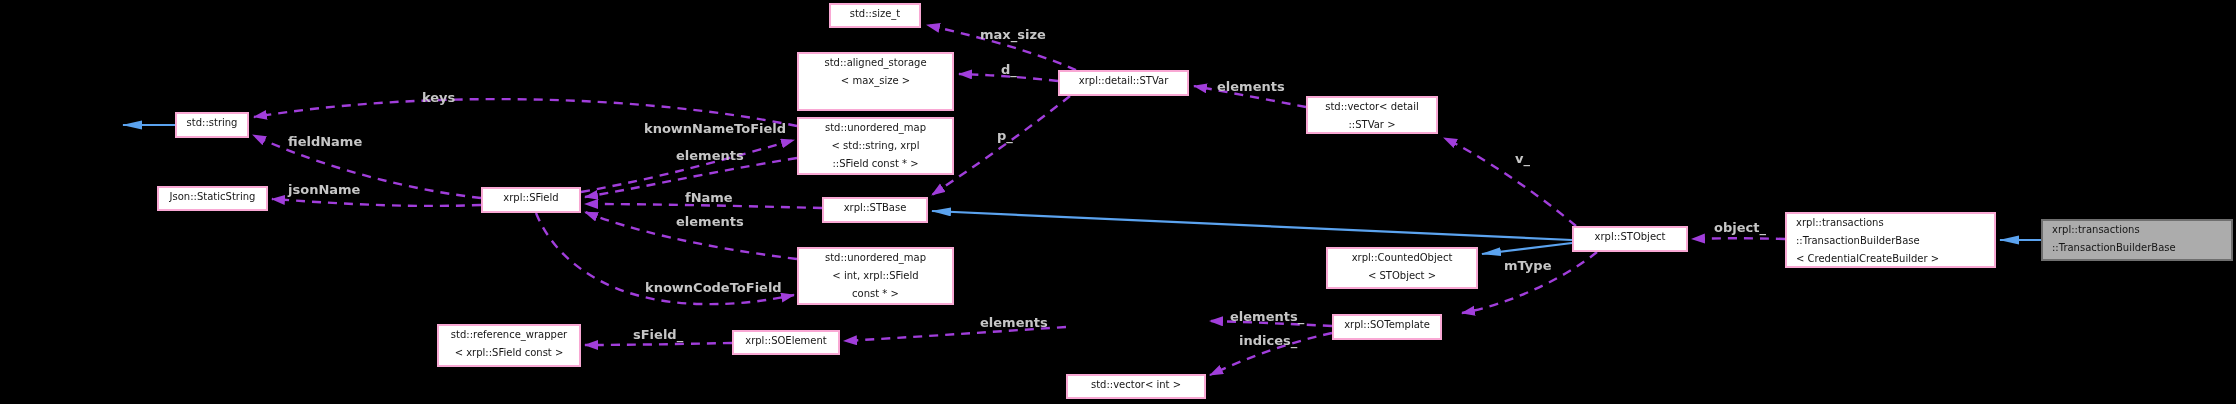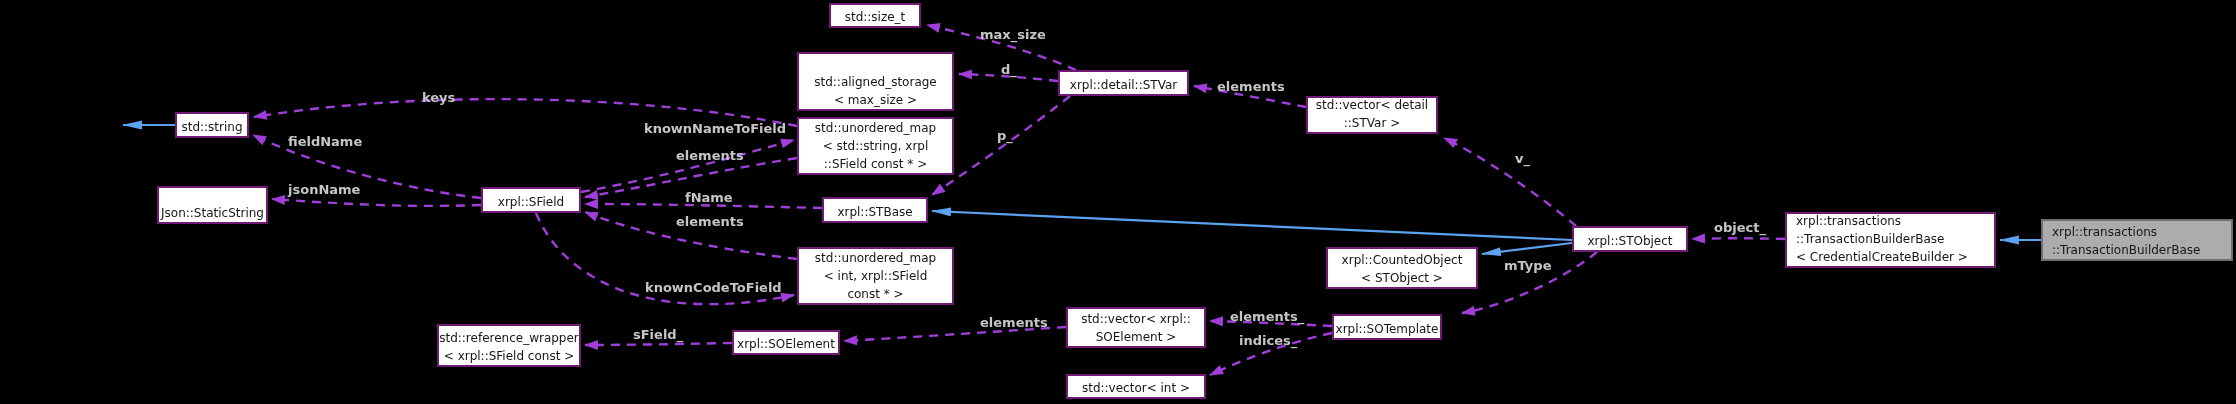--- a/index.html
+++ b/index.html
@@ -1,23 +1,23 @@
 <!DOCTYPE html>
 <html><head>
 <meta charset="utf-8">
 <style>
   html,body{margin:0;padding:0;background:#000;}
   .canvas{position:relative;width:2236px;height:404px;background:#000;overflow:hidden;
           font-family:"DejaVu Sans",sans-serif;}
   .edges{position:absolute;left:0;top:0;width:2236px;height:404px;}
   path.usage{stroke:#A13EDB;stroke-width:2.4;fill:none;stroke-dasharray:9 7;marker-end:url(#ap);}
   path.inherit{stroke:#5BA3EF;stroke-width:2.2;fill:none;marker-end:url(#ab);}
-  .node{position:absolute;background:#fff;border:2px solid #701a75;box-sizing:border-box;
-        display:flex;flex-direction:column;justify-content:flex-end;align-items:center;
-        font-size:12px;line-height:18px;color:#161616;white-space:nowrap;}
+  .node{position:absolute;background:#fff;border:2px solid #f9a8d4;box-sizing:border-box;
+        display:flex;flex-direction:column;justify-content:flex-start;align-items:center;
+        font-size:10px;line-height:18px;color:#161616;white-space:nowrap;}
   .node.left{align-items:flex-start;padding-left:9px;}
   .node.hl{background:#ACACAC;border-color:#6f6f6f;}
   .elabel{position:absolute;color:#c6c6c6;font-size:13px;font-weight:700;white-space:nowrap;}
 </style>
 </head>
 <body>
 
 <div class="canvas">
 
   <svg class="edges" width="2236" height="404" viewBox="0 0 2236 404">
@@ -78,21 +78,21 @@
   <div class="node" style="left:175px;top:112px;width:74px;height:26px">
     <span>std::string</span>
   </div>
 
   <div class="node" style="left:797px;top:117px;width:157px;height:58px">
     <span>std::unordered_map</span>
     <span>&lt; std::string, xrpl</span>
     <span>::SField const * &gt;</span>
   </div>
 
-  <div class="node" style="left:157px;top:186px;width:111px;height:38px">
+  <div class="node" style="left:157px;top:186px;width:111px;height:25px">
     <span>Json::StaticString</span>
   </div>
 
   <div class="node" style="left:481px;top:187px;width:100px;height:26px">
     <span>xrpl::SField</span>
   </div>
 
   <div class="node" style="left:822px;top:197px;width:106px;height:26px">
     <span>xrpl::STBase</span>
   </div>
@@ -125,24 +125,20 @@
 
   <div class="node" style="left:437px;top:324px;width:144px;height:43px">
     <span>std::reference_wrapper</span>
     <span>&lt; xrpl::SField const &gt;</span>
   </div>
 
   <div class="node" style="left:732px;top:330px;width:108px;height:25px">
     <span>xrpl::SOElement</span>
   </div>
 
-  <div class="node" style="left:1066px;top:307px;width:140px;height:41px">
-    <span>std::vector&lt; xrpl::</span>
-    <span>SOElement &gt;</span>
-  </div>
 
   <div class="node" style="left:1332px;top:314px;width:110px;height:26px">
     <span>xrpl::SOTemplate</span>
   </div>
 
   <div class="node" style="left:1066px;top:374px;width:140px;height:25px">
     <span>std::vector&lt; int &gt;</span>
   </div>
 
   <div class="elabel" style="left:980px;top:27px">max_size</div>

